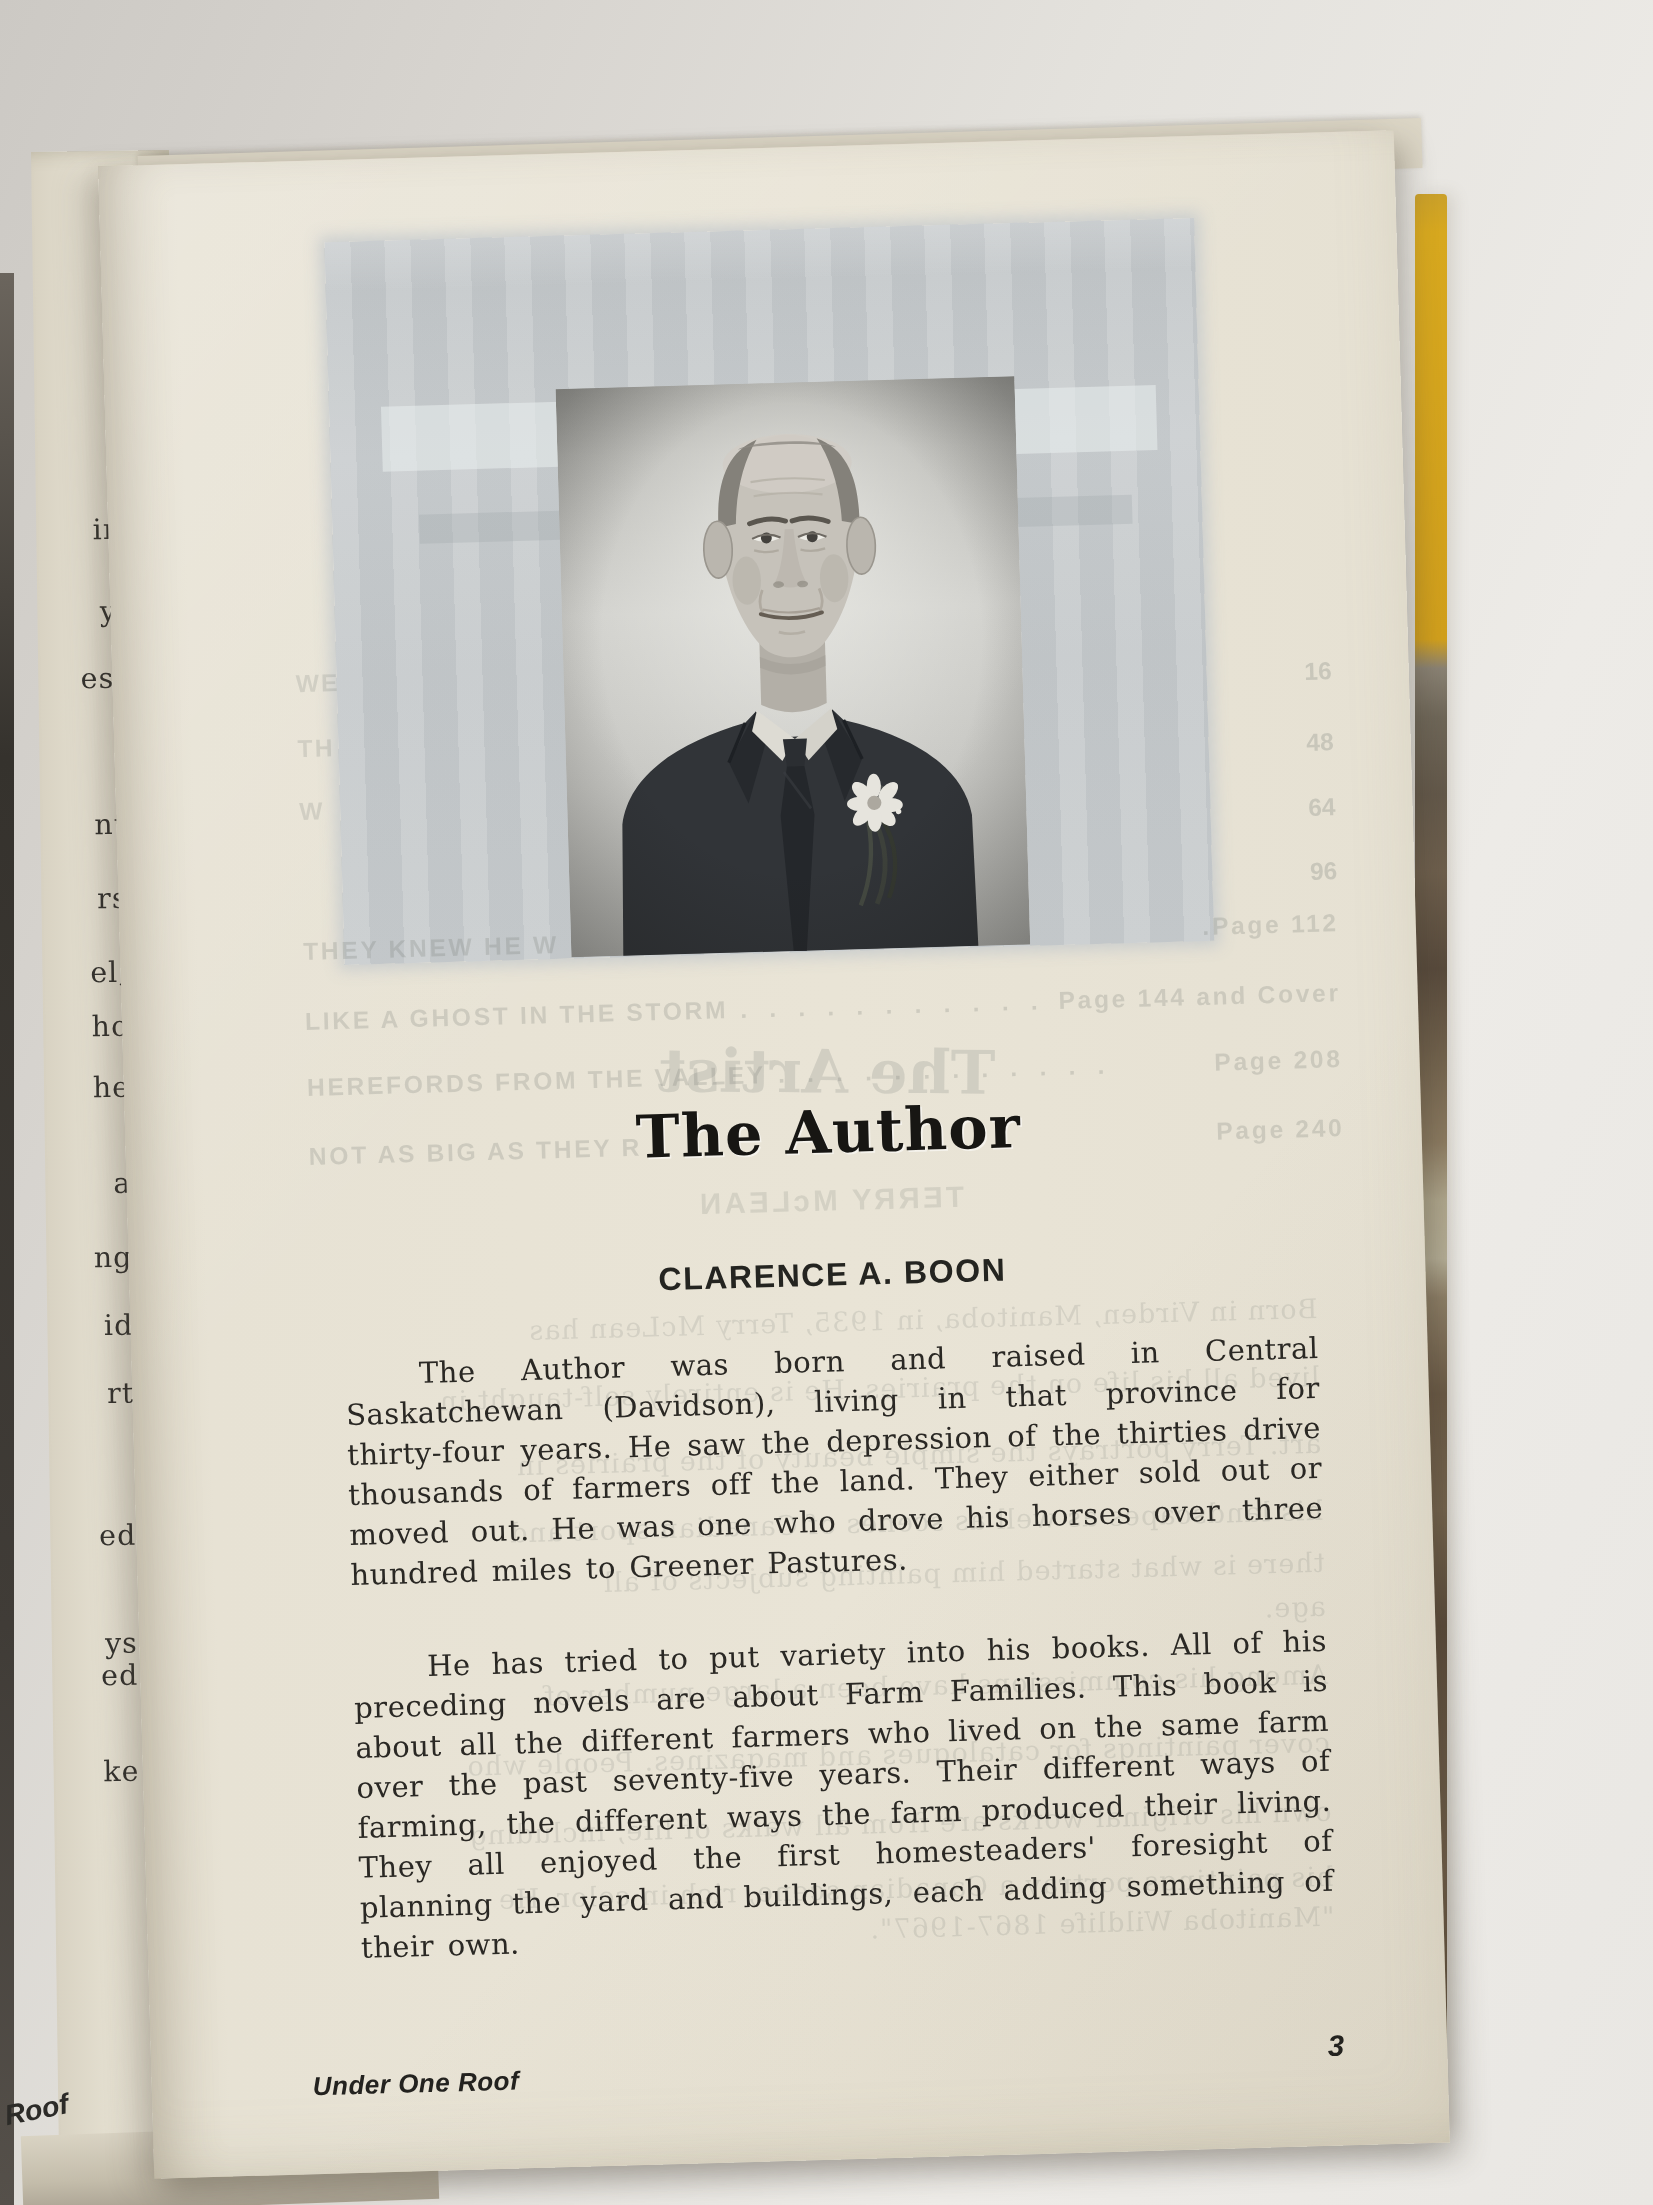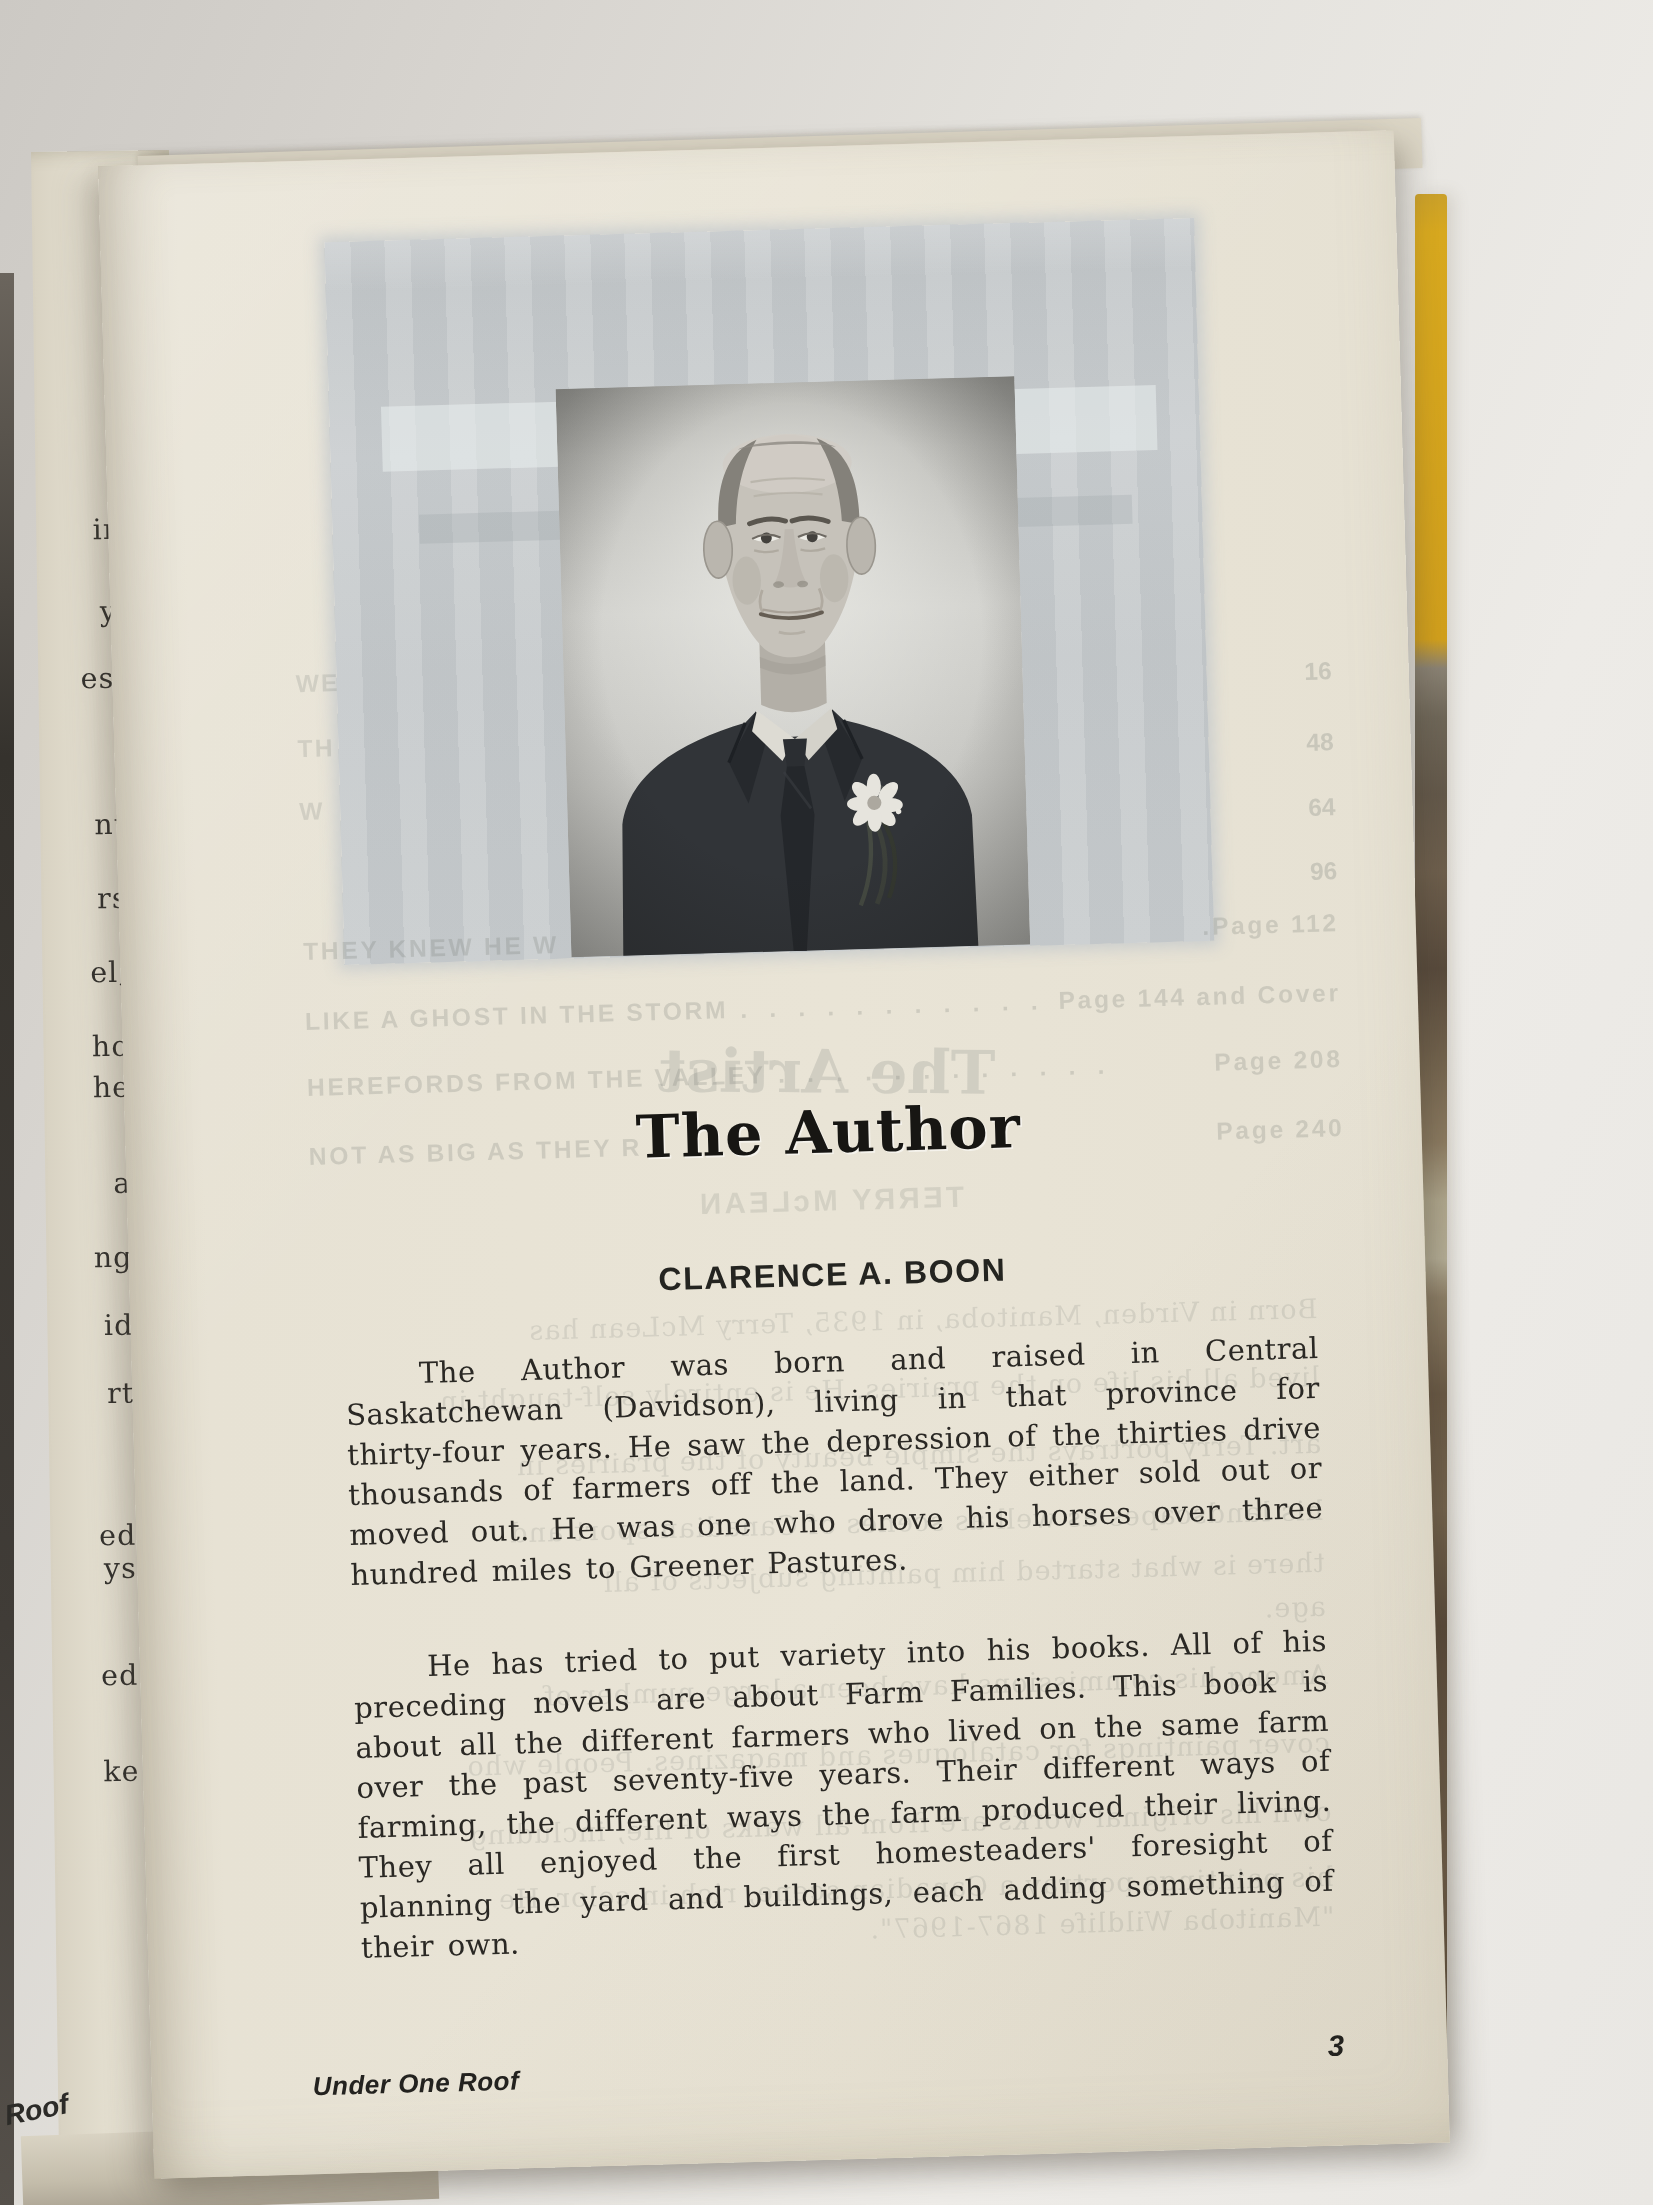--- a/index.html
+++ b/index.html
@@ -108,28 +108,28 @@
 
 <div id="left-dark-sliver" class="abs"></div>
 
 <div id="left-page" class="abs">
     <div class="frag" style="top: 362px;">in</div>
     <div class="frag" style="top: 444px;">y.</div>
     <div class="frag" style="top: 511px;">es.</div>
     <div class="frag" style="top: 657px;">nt</div>
     <div class="frag" style="top: 731px;">rs</div>
     <div class="frag" style="top: 805px;">el,</div>
-    <div class="frag" style="top: 879px;">ho</div>
+    <div class="frag" style="top: 859px;">ho</div>
     <div class="frag" style="top: 920px;">he</div>
     <div class="frag" style="top: 1016px;">a</div>
     <div class="frag" style="top: 1090px;">ng</div>
     <div class="frag" style="top: 1158px;">id</div>
     <div class="frag" style="top: 1226px;">rt</div>
     <div class="frag" style="top: 1368px;">ed</div>
-    <div class="frag" style="top: 1401px;">ys</div>
+    <div class="frag" style="top: 1476px;">ys</div>
     <div class="frag" style="top: 1508px;">ed</div>
     <div class="frag" style="top: 1579px; margin-top: 25px;">ke</div>
   </div>
 
 <div id="bottom-left-wedge" class="abs"></div>
 <div id="page2-roof" class="abs">Roof</div>
 
 <div id="page-stack-band" class="abs"></div>
 
 <div id="cover-strip" class="abs"></div>

